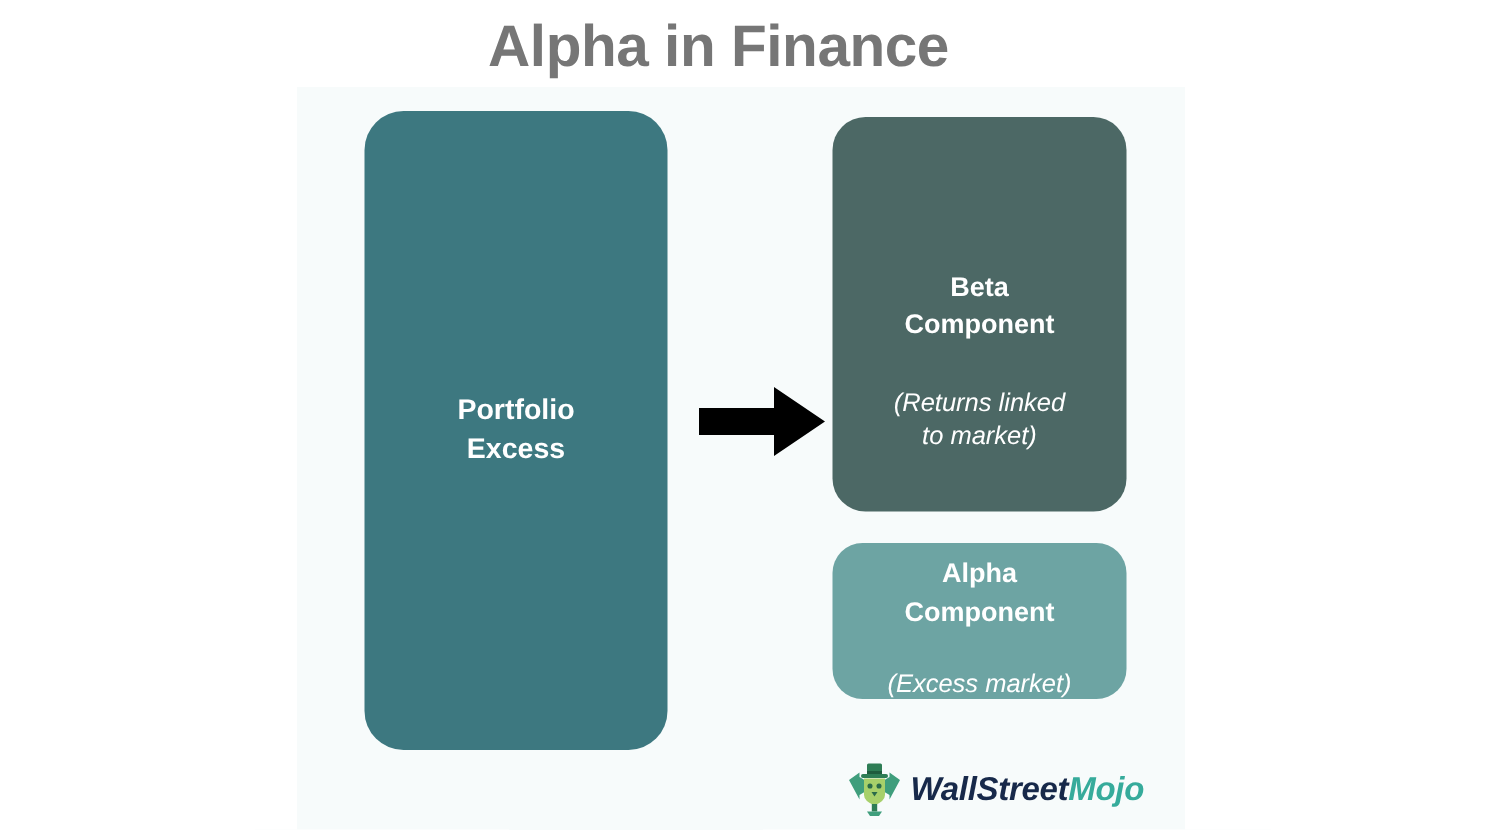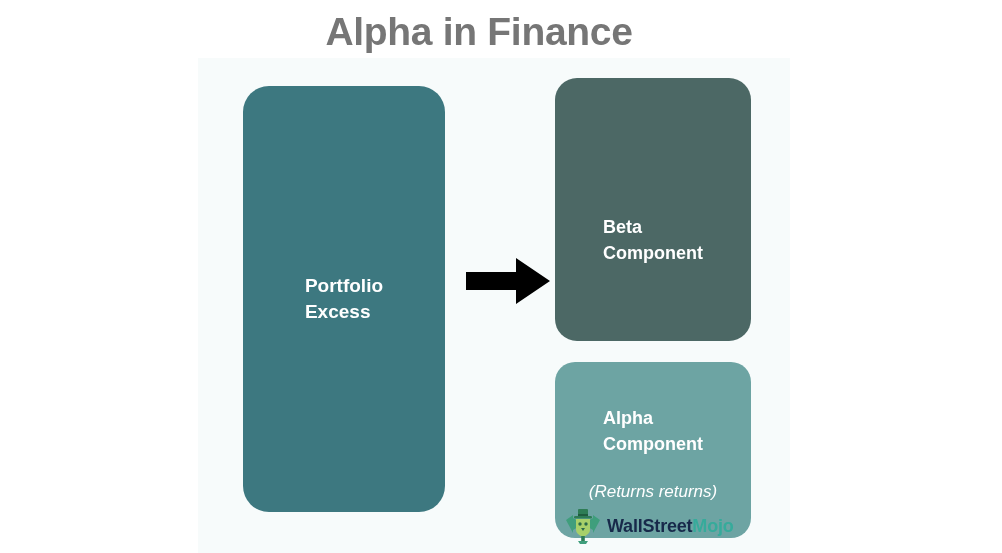--- a/index.html
+++ b/index.html
@@ -39,35 +39,34 @@
     letter-spacing: -0.3px;
     z-index: 3;
   }
 
   .node {
     position: absolute;
     display: flex;
     flex-direction: column;
     align-items: center;
     justify-content: center;
-    text-align: left;
+    text-align: center;
     color: #ffffff;
     z-index: 2;
     box-sizing: border-box;
   }
 
   
   .node-portfolio {
     left: 243px;
     top: 74px;
     width: 202px;
     height: 426px;
     background: #3d7880;
     border-radius: 26px;
-    margin-top: 12px;
   }
   .node-portfolio .node-title {
     font-size: 19px;
     font-weight: bold;
     line-height: 1.38;
   }
 
   
   .node-beta {
     left: 555px;
@@ -89,21 +88,21 @@
     font-style: italic;
     line-height: 1.32;
     margin-top: 28px;
   }
 
   
   .node-alpha {
     left: 555px;
     top: 362px;
     width: 196px;
-    height: 176px;
+    height: 104px;
     background: #6da4a3;
     border-radius: 20px;
     padding: 0 12px;
   }
   .node-alpha .node-title {
     font-size: 18px;
     font-weight: bold;
     line-height: 1.42;
     margin-top: 10px;
   }
@@ -133,24 +132,25 @@
     align-items: center;
     z-index: 3;
   }
   .logo-mark {
     width: 34px;
     height: 36px;
     margin-right: 7px;
     flex: 0 0 auto;
   }
   .logo-text {
-    font-size: 18px;
+    font-size: 22px;
     font-weight: bold;
     letter-spacing: -0.2px;
     white-space: nowrap;
+    font-style: italic;
   }
   .logo-text .w1 { color: #17294a; }
   .logo-text .w2 { color: #36ab9b; }
 </style>
 </head>
 <body>
 
 <div class="bg-panel"></div>
 
 <div class="page-title">Alpha in Finance</div>
@@ -166,29 +166,33 @@
   <svg viewBox="0 0 84 46" width="84" height="46" xmlns="http://www.w3.org/2000/svg" aria-hidden="true">
     <polygon points="0,14 50,14 50,0 84,23 50,46 50,32 0,32" fill="#000000"></polygon>
   </svg>
 </div>
 
 <div class="node node-beta">
   <div class="node-title">
     <span>Beta</span><br>
     <span>Component</span>
   </div>
+  <div class="node-sub">
+    <span>(Returns linked</span><br>
+    <span>to market)</span>
+  </div>
 </div>
 
 <div class="node node-alpha">
   <div class="node-title">
     <span>Alpha</span><br>
     <span>Component</span>
   </div>
   <div class="node-sub">
-    <span>(Returns returns)</span>
+    <span>(Excess market)</span>
   </div>
 </div>
 
 <div class="logo">
   <span class="logo-mark">
     <svg viewBox="0 0 34 36" width="34" height="36" xmlns="http://www.w3.org/2000/svg" aria-hidden="true">
 
       <path d="M0 12 L7 7 L7 10 L12 13 L12 19 L7 22 L7 25 Z" fill="#3f9e7c"></path>
 
       <path d="M34 12 L27 7 L27 10 L22 13 L22 19 L27 22 L27 25 Z" fill="#3f9e7c"></path>

